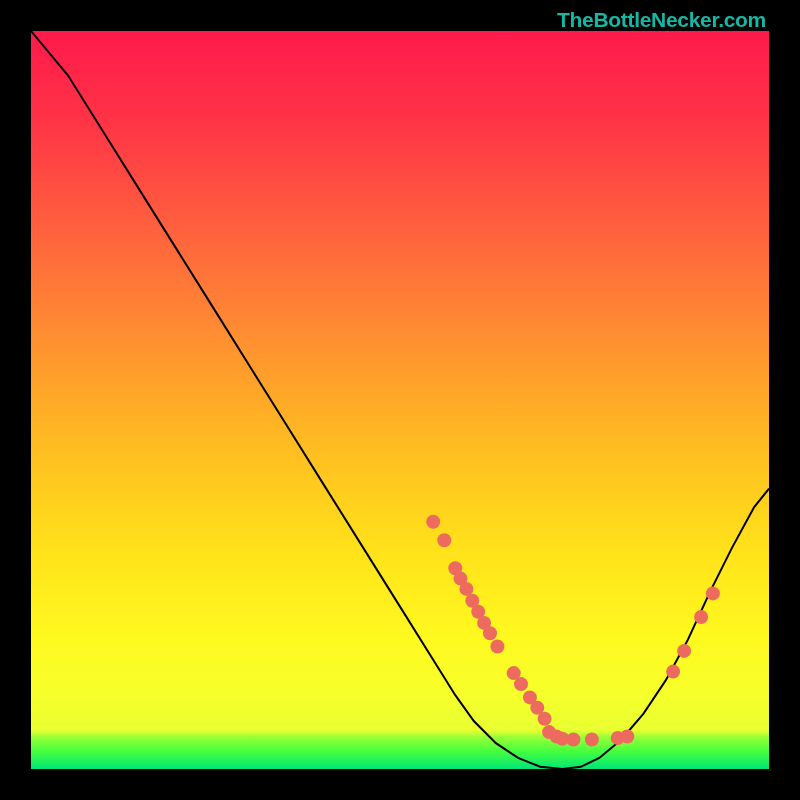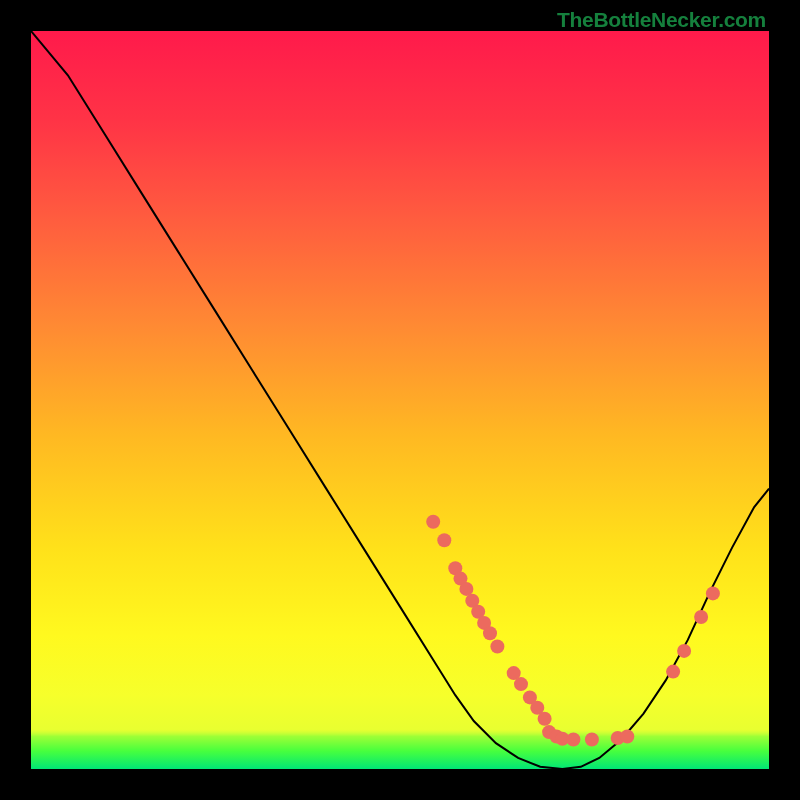--- a/index.html
+++ b/index.html
@@ -15,21 +15,21 @@
     position: absolute;
     left: 31px;
     top: 31px;
     width: 738px;
     height: 738px;
   }
   .watermark {
     position: absolute;
     top: 8px;
     right: 34px;
-    color: #15803d;
+    color: #14b8a6;
     font-size: 21px;
     font-weight: bold;
     letter-spacing: -0.3px;
   }
 </style>
 </head>
 <body>
 
 <div class="watermark">TheBottleNecker.com</div>
 

